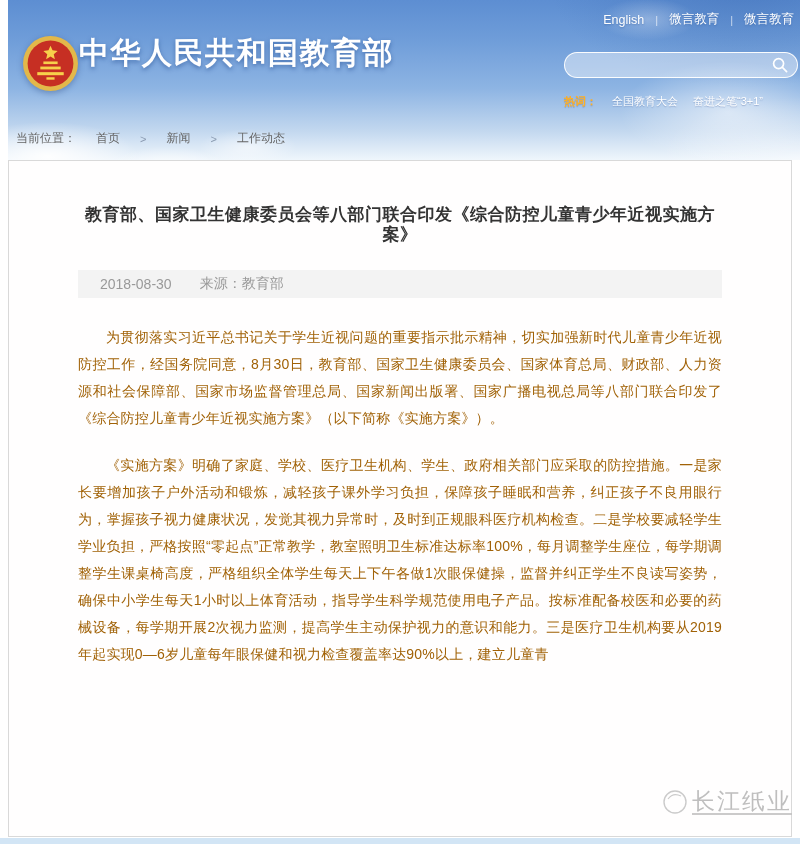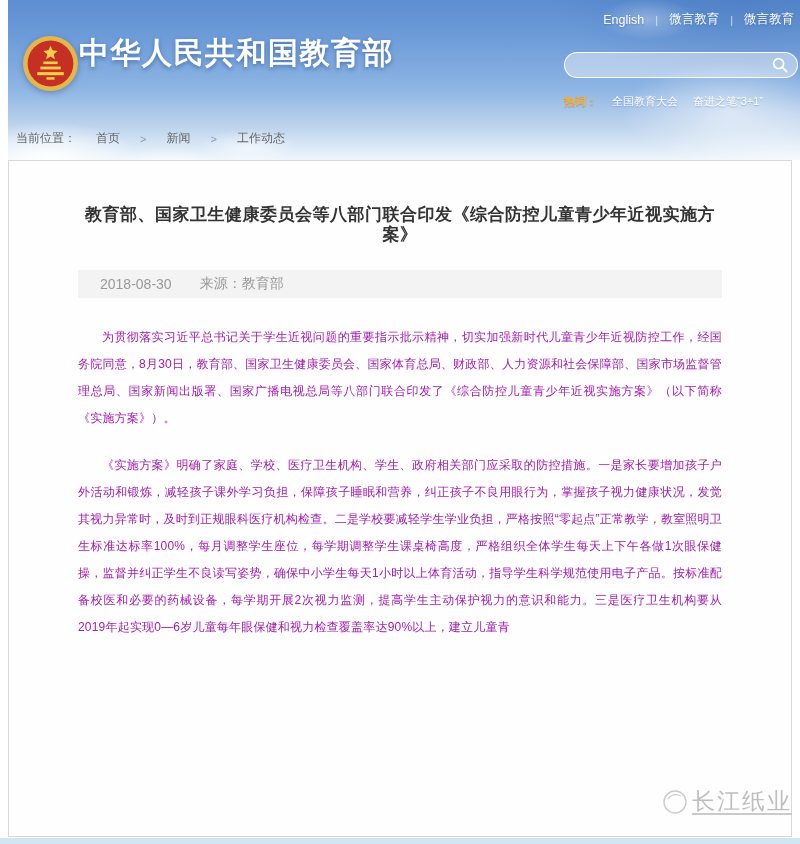--- a/index.html
+++ b/index.html
@@ -50,21 +50,21 @@
   .breadcrumb .bsep { color:#8a9ab0; font-size:11px; }
 
   
   .article-card { position:absolute; left:8px; top:160px; width:784px; height:677px;
     background:#fffefe; border:1px solid #d9d9d9; padding:0 69px; overflow:hidden; }
   .article-title { margin-top:44px; font-size:17px; font-weight:bold; color:#333333;
     text-align:center; line-height:20px; letter-spacing:.5px; }
   .meta-bar { margin-top:25px; height:28px; background:#f3f3f3; display:flex; align-items:center;
     gap:28px; padding-left:22px; font-size:14px; color:#999999; }
   .article-body { margin-top:26px; }
-  .article-body p { font-size:12px; line-height:27px; color:#a21caf; text-align:justify;
+  .article-body p { font-size:14px; line-height:27px; color:#a16207; text-align:justify;
     text-indent:2em; margin-bottom:20px; letter-spacing:.2px; }
 
   
   .watermark { position:absolute; top:786px; left:660px; display:flex; align-items:flex-start; gap:2px;
     color:#b4b4b4; opacity:.85; z-index:5; pointer-events:none; }
   .wm-text { font-size:23px; letter-spacing:2px; text-decoration:underline;
     text-decoration-color:#c2c2c2; text-underline-offset:4px; font-family:"Liberation Serif", serif; }
 
   .footer-strip { position:absolute; left:0; top:838px; width:800px; height:6px; background:#d2e5f5; }
 </style>

